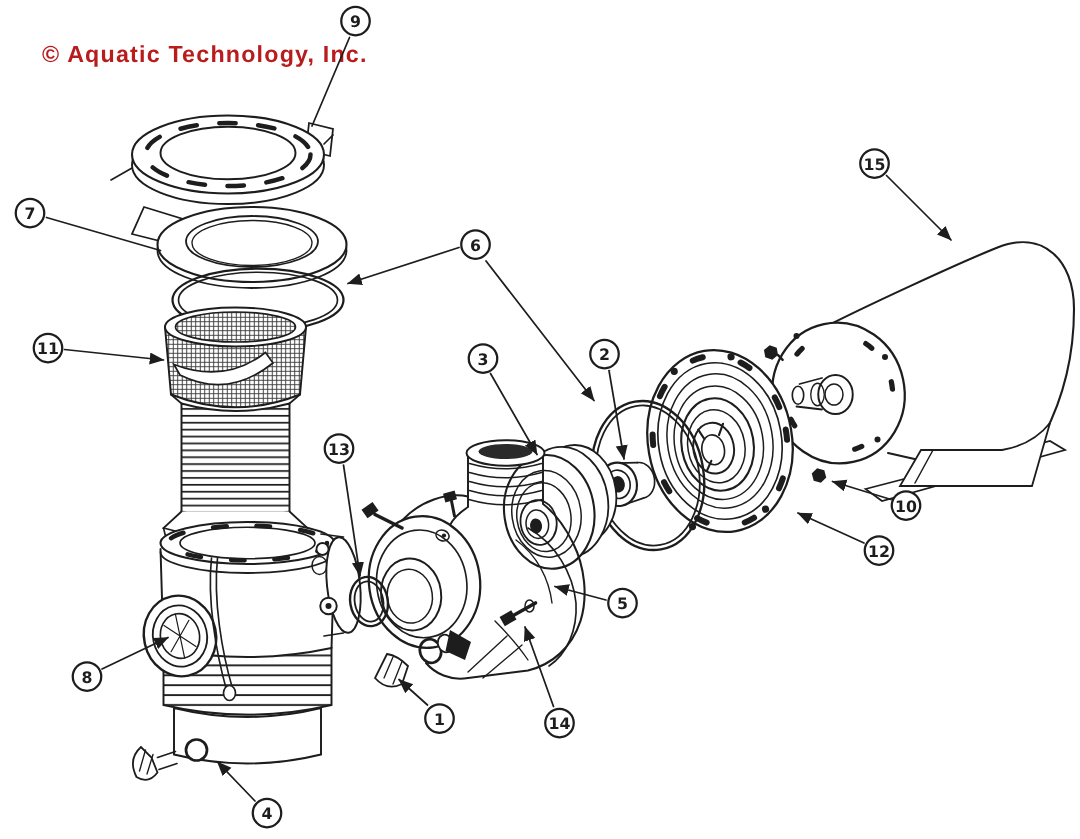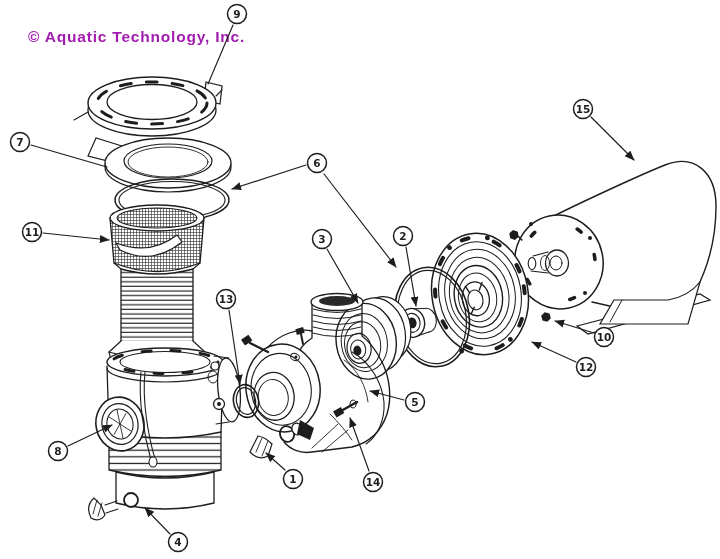--- a/index.html
+++ b/index.html
@@ -3,21 +3,21 @@
 <meta charset="utf-8">
 <style>
   html,body{margin:0;padding:0;background:#ffffff;}
   .stage{
     position:relative;width:720px;height:559px;background:#ffffff;
     overflow:hidden;font-family:"Liberation Sans", sans-serif;
   }
   .watermark{
     position:absolute;left:28px;top:28px;
     font-size:15.5px;font-weight:bold;letter-spacing:.8px;
-    color:#a21caf;user-select:none;white-space:nowrap;
+    color:#b91c1c;user-select:none;white-space:nowrap;
   }
   .diagram{position:absolute;left:0;top:0;}
   .diagram svg{display:block;}
   svg text.callout-num{
     font-family:"DejaVu Sans", sans-serif;
     font-size:10.5px;font-weight:600;fill:#1d1d1d;
   }
 </style>
 </head>
 <body>

